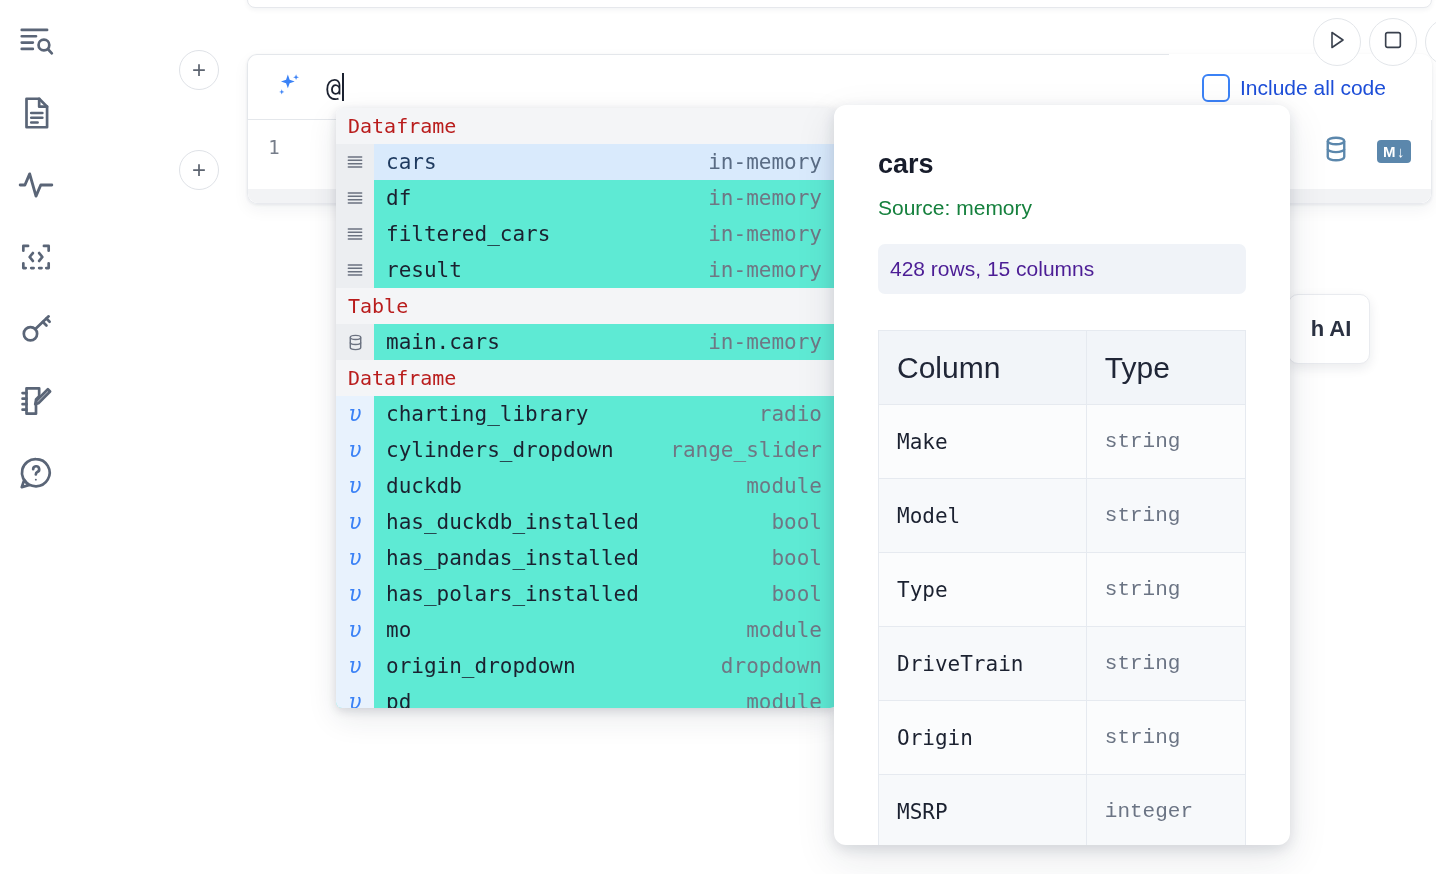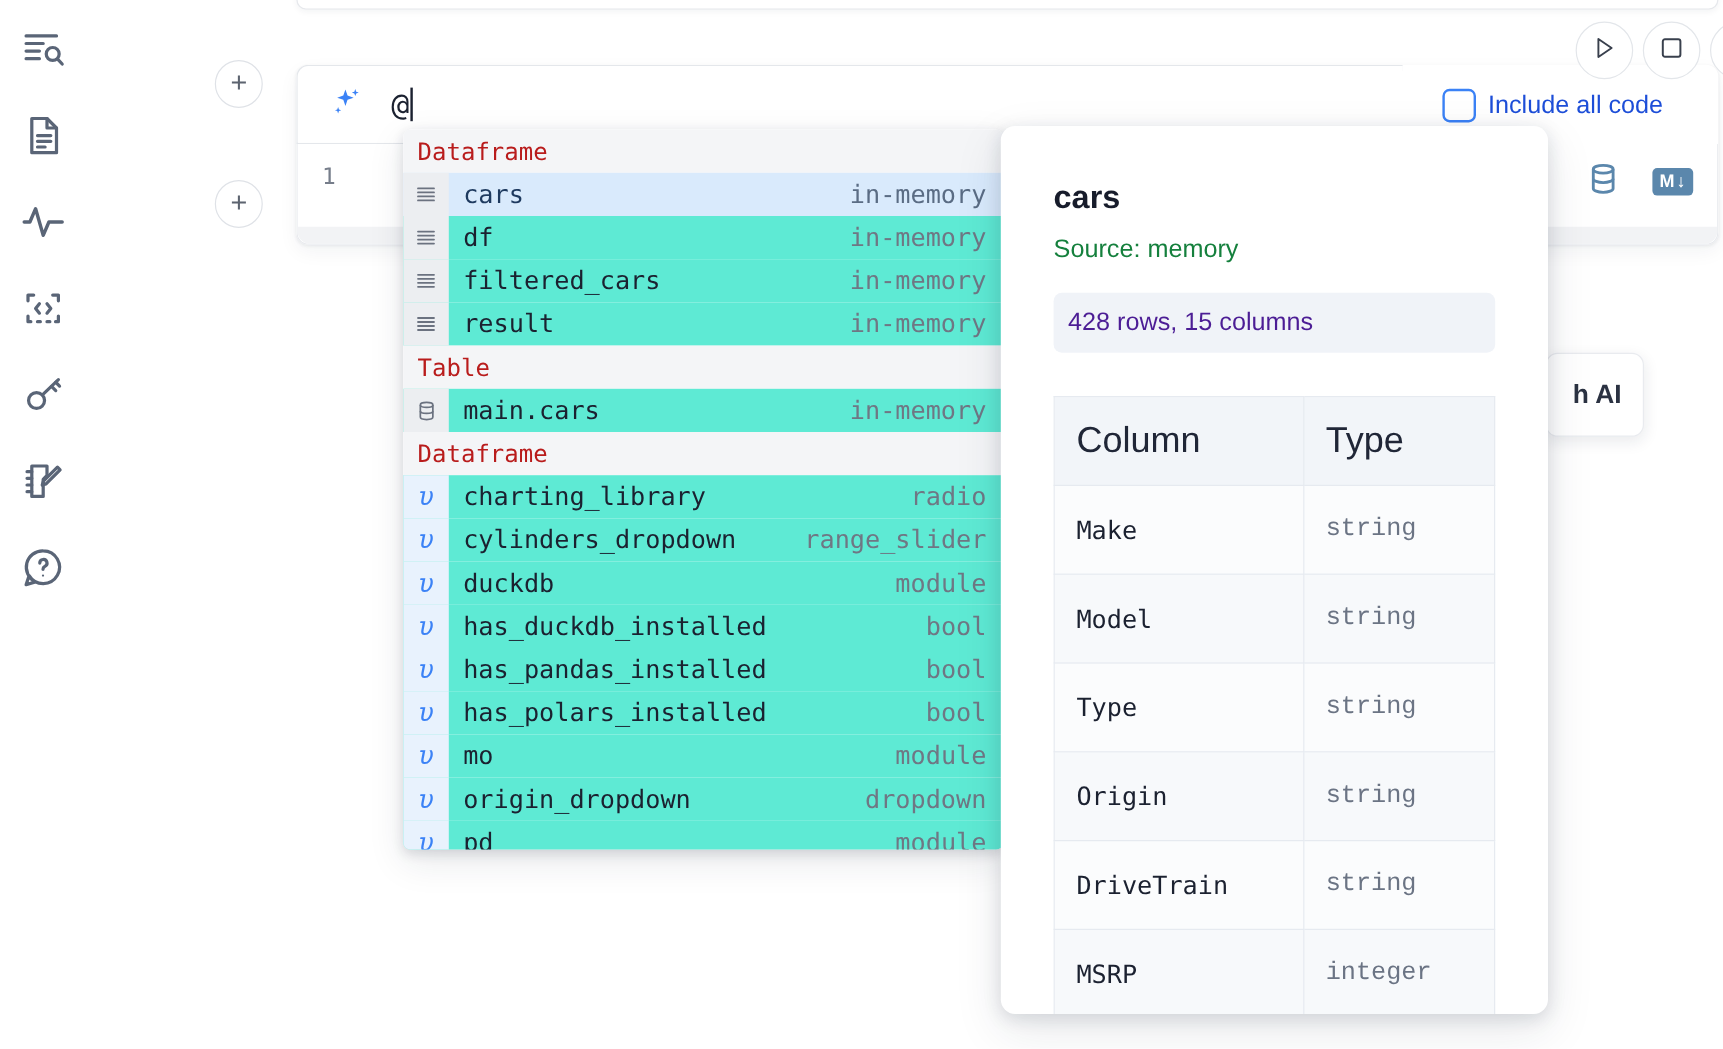--- a/index.html
+++ b/index.html
@@ -445,28 +445,28 @@
           </tr>
           <tr>
             <td class="col">Model</td>
             <td class="typ">string</td>
           </tr>
           <tr>
             <td class="col">Type</td>
             <td class="typ">string</td>
           </tr>
           <tr>
+            <td class="col">DriveTrain</td>
+            <td class="typ">string</td>
+          </tr>
+          <tr>
             <td class="col">Origin</td>
             <td class="typ">string</td>
           </tr>
           <tr>
-            <td class="col">DriveTrain</td>
-            <td class="typ">string</td>
-          </tr>
-          <tr>
             <td class="col">MSRP</td>
             <td class="typ">integer</td>
           </tr>
         </tbody>
     </table>
   </div>
 
 </div>
 
 </body></html>

